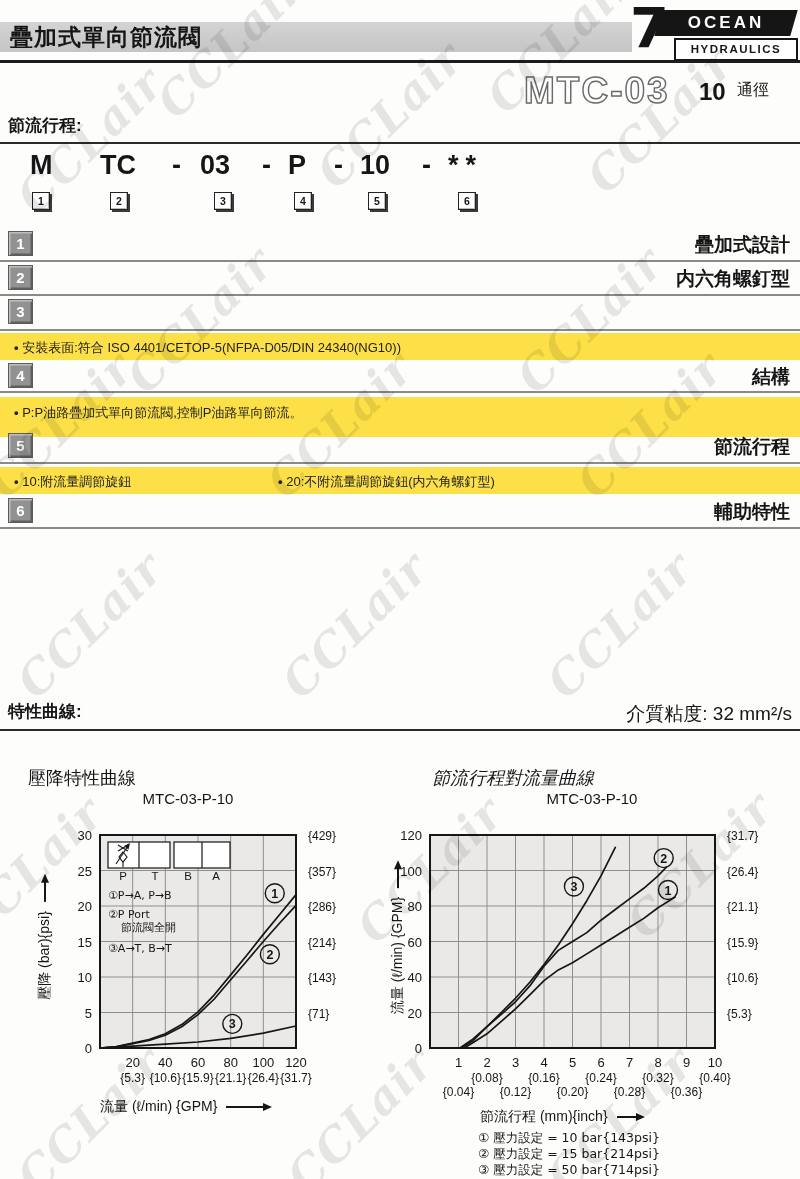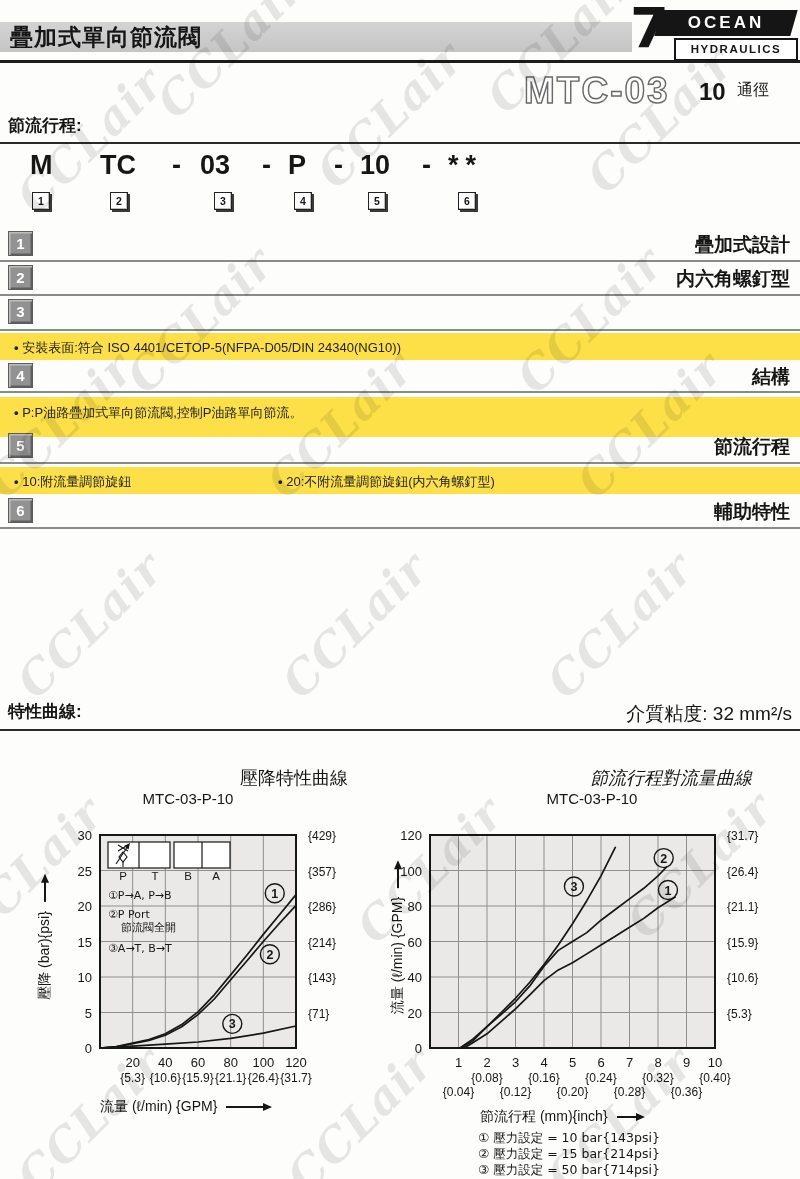--- a/index.html
+++ b/index.html
@@ -33,21 +33,21 @@
           box-shadow:inset 1.5px 1.5px 0 #bdbdbd, inset -1.5px -1.5px 0 #5f5f5f;
           color:#fff;font-size:15px;font-weight:700;text-align:center;line-height:23px;}
   .sec-title{right:10px;font-size:19px;font-weight:700;text-align:right;}
   .sec-line{left:0;width:800px;height:2px;background:#8a8a8a;}
   .note-row{left:0;width:800px;background:#fde047;}
   .note{position:absolute;font-size:13px;color:#222;white-space:nowrap;}
   .note::before{content:"• ";font-weight:700;}
   
   .visc{right:8px;top:701px;font-size:19px;}
   .rule3{left:0;top:729px;width:800px;height:2px;background:#2a2a2a;}
-  .chart-title{font-size:18px;font-weight:400;text-align:right;width:320px;}
+  .chart-title{font-size:18px;font-weight:400;text-align:left;width:320px;}
   .chart-sub{font-size:15px;text-align:center;width:320px;}
   .chart-svg{position:absolute;}
   .ylab{white-space:nowrap;font-size:14px;transform:translate(-50%,-50%) rotate(-90deg);}
   .xlab{white-space:nowrap;font-size:14px;}
   .arr{display:inline-block;width:44px;height:2px;background:#161616;position:relative;vertical-align:middle;margin-left:9px;}
   .arr::after{content:'';position:absolute;right:-2px;top:-3px;width:0;height:0;
               border-left:9px solid #161616;border-top:4px solid transparent;border-bottom:4px solid transparent;}
   .arr.short{width:26px;}
   .footnote{font-size:12.5px;font-family:"DejaVu Sans","Liberation Sans",sans-serif;white-space:nowrap;}
   

